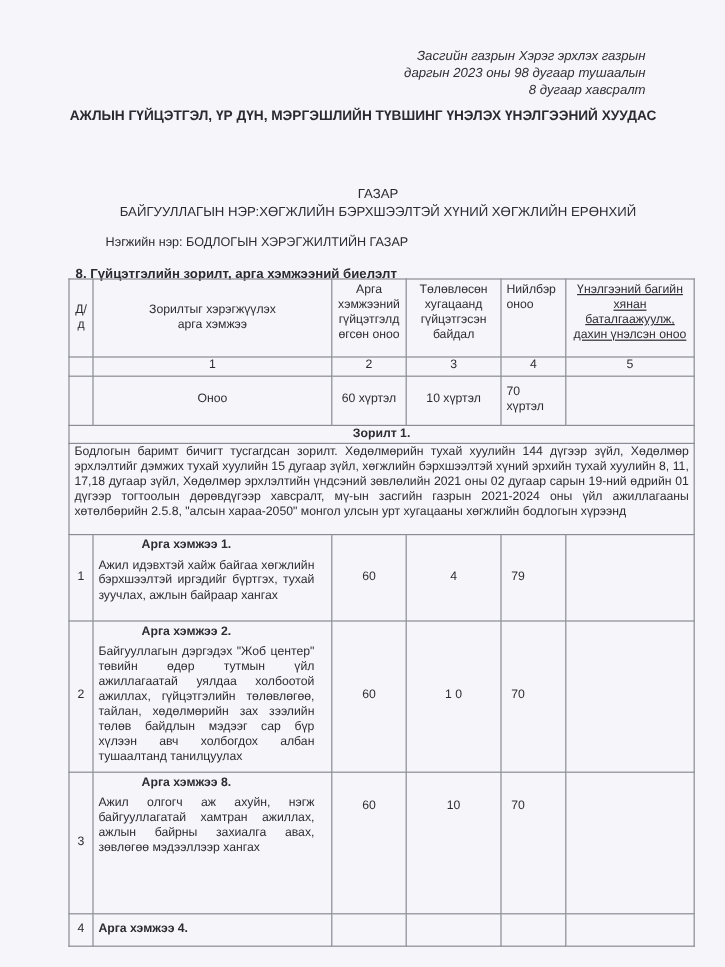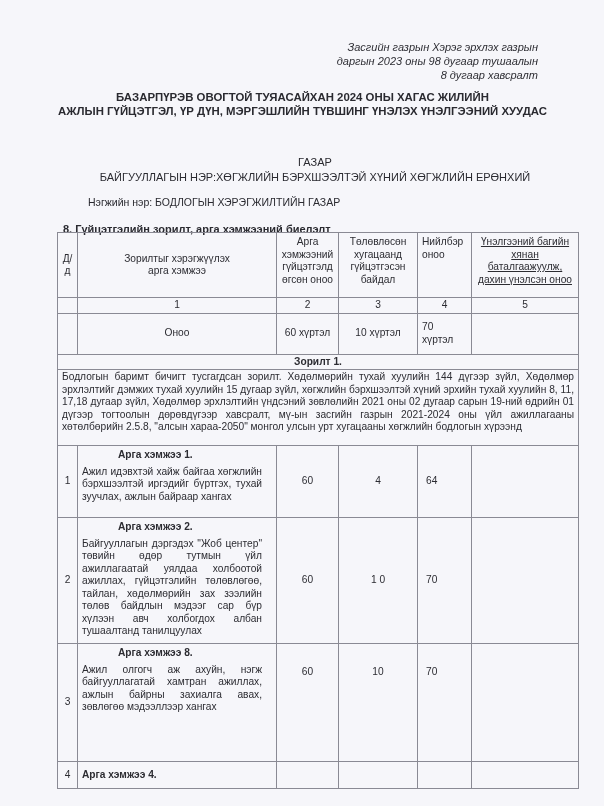--- a/index.html
+++ b/index.html
@@ -47,21 +47,20 @@
 </head>
 <body>
 
 <div class="abs annex">
   <div>Засгийн газрын Хэрэг эрхлэх газрын</div>
   <div>даргын 2023 оны 98 дугаар тушаалын</div>
   <div>8 дугаар хавсралт</div>
 </div>
 
 <div class="abs title">
-  <div>БАЗАРПҮРЭВ ОВОГТОЙ ТУЯАСАЙХАН 2024 ОНЫ ХАГАС ЖИЛИЙН</div>
   <div>АЖЛЫН ГҮЙЦЭТГЭЛ, ҮР ДҮН, МЭРГЭШЛИЙН ТҮВШИНГ ҮНЭЛЭХ ҮНЭЛГЭЭНИЙ ХУУДАС</div>
 </div>
 
 <div class="abs org">
   <div>ГАЗАР</div>
   <div>БАЙГУУЛЛАГЫН НЭР:ХӨГЖЛИЙН БЭРХШЭЭЛТЭЙ ХҮНИЙ ХӨГЖЛИЙН  ЕРӨНХИЙ</div>
 </div>
 
 <div class="abs unit">Нэгжийн нэр: БОДЛОГЫН ХЭРЭГЖИЛТИЙН ГАЗАР</div>
 
@@ -109,21 +108,21 @@
   </tr>
 
   <tr style="height:72px">
     <td class="c mid">1</td>
     <td>
       <div class="mthead">Арга хэмжээ 1.</div>
       <div class="just" style="padding-right:10px;">Ажил идэвхтэй хайж байгаа хөгжлийн бэрхшээлтэй иргэдийг бүртгэх, тухай зуучлах, ажлын байраар хангах</div>
     </td>
     <td class="c mid">60</td>
     <td class="c mid">4</td>
-    <td class="mid" style="padding-left:8px;">64</td>
+    <td class="mid" style="padding-left:8px;">79</td>
     <td></td>
   </tr>
 
   <tr style="height:126px">
     <td class="c mid">2</td>
     <td>
       <div class="mthead">Арга хэмжээ 2.</div>
       <div class="just" style="padding-right:10px;">Байгууллагын дэргэдэх "Жоб центер" төвийн өдөр тутмын үйл ажиллагаатай уялдаа холбоотой ажиллах, гүйцэтгэлийн төлөвлөгөө, тайлан, хөдөлмөрийн зах зээлийн төлөв байдлын мэдээг сар бүр хүлээн авч холбогдох албан тушаалтанд танилцуулах</div>
     </td>
     <td class="c mid">60</td>

